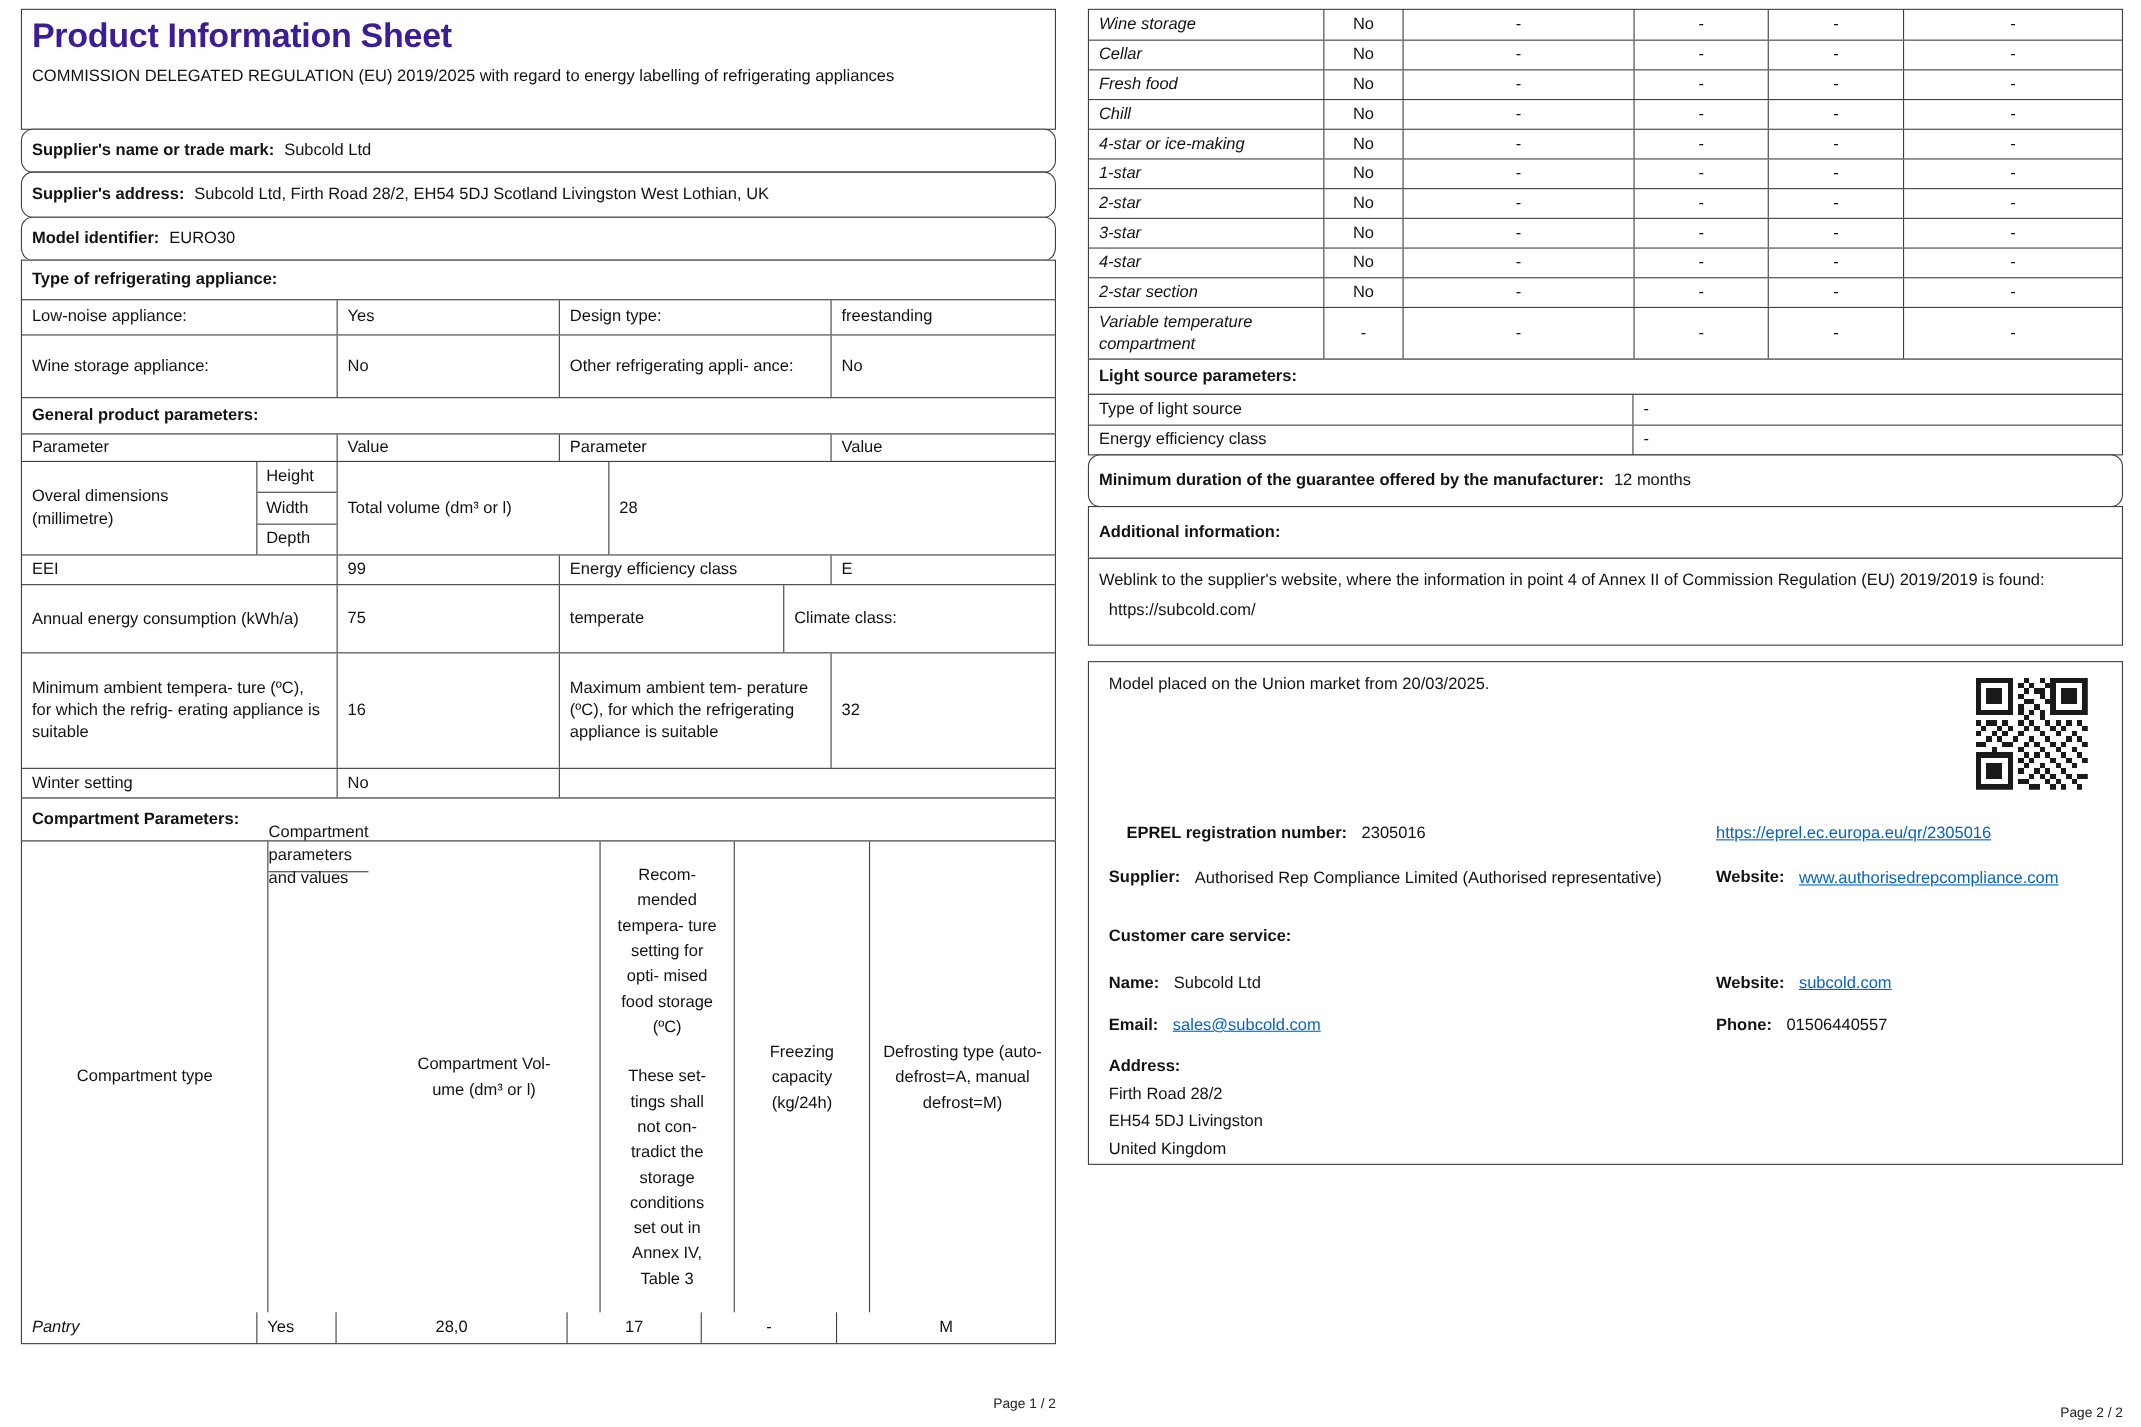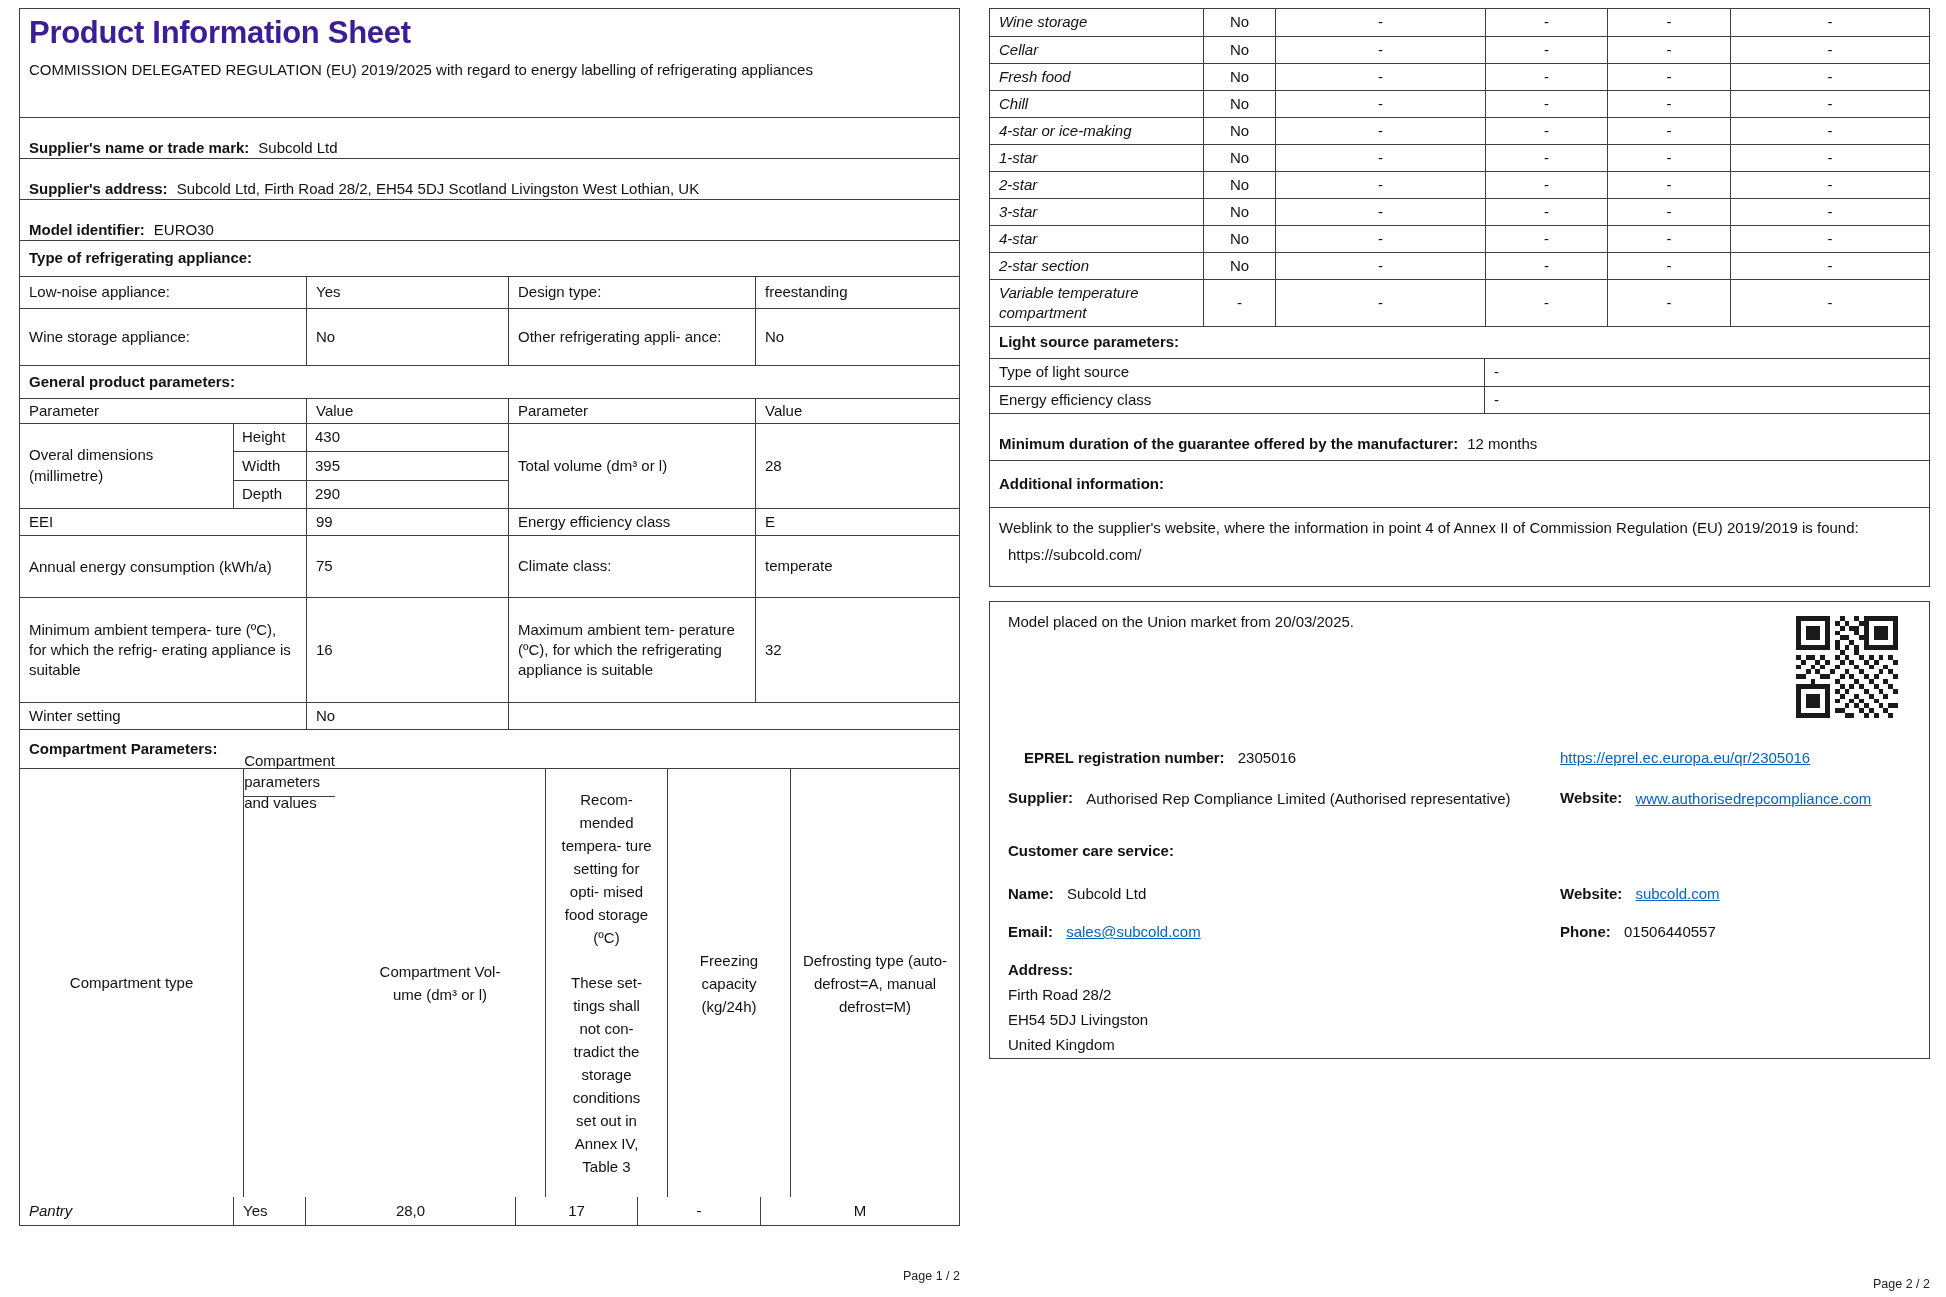--- a/index.html
+++ b/index.html
@@ -25,21 +25,21 @@
   .c{box-sizing:border-box;padding:2px 9px;height:100%;display:flex;align-items:center;}
   .c + .c, .bl{border-left:1px solid var(--bd);}
   .center{justify-content:center;text-align:center;padding:2px 4px;}
   
   .w1{width:286px;} .w2{width:202px;} .w3{width:247px;} .w4{flex:1;}
   
   .k1{width:213px;font-style:italic;} .k2{width:72px;} .k3{width:210px;} .k4{width:122px;} .k5{width:123px;} .k6{flex:1;}
   .b{font-weight:bold;}
   .ml{margin-left:9px;}
   .hdr{font-weight:bold;display:flex;align-items:center;padding:2px 9px;}
-  .labelrow{display:flex;align-items:flex-start;padding:20px 9px;}
+  .labelrow{display:flex;align-items:center;padding:8px 9px;border-radius:11px;}
   
   .titlebox{height:110px;padding:6px 9px 0 9px;}
   .doc-title{color:var(--accent);font-weight:bold;font-size:31px;line-height:1.15;letter-spacing:-0.3px;}
   .doc-subtitle{margin-top:9px;font-size:15px;line-height:20px;max-width:880px;} .h40{height:40px;} .h42{height:42px;} .h37{height:37px;}
   .h31{height:31px;} .h57{height:57px;align-items:center;} .h34{height:34px;} .h24{height:24px;}
   .h85{height:85px;} .h27{height:27px;} .h43{height:43px;} .h62{height:62px;}
   .h105{height:105px;} .h28{height:28px;} .h33{height:33px;} .h47{height:47px;}
   .h48{height:48px;} .h80{height:80px;}
   
   .dimlab{width:213px;}
@@ -126,39 +126,34 @@
         <div class="c w3">Parameter</div>
         <div class="c w4">Value</div>
       </div>
       <div class="r h85">
         <div class="c dimlab">Overal dimensions (millimetre)</div>
         <div class="stackcol hwd bl">
           <div class="mini">Height</div>
           <div class="mini">Width</div>
           <div class="mini">Depth</div>
         </div>
-        <div class="stackcol dval bl">
-          <div class="mini">430</div>
-          <div class="mini">395</div>
-          <div class="mini">290</div>
-        </div>
         <div class="c w3 bl">Total volume (dm³ or l)</div>
         <div class="c w4 bl">28</div>
       </div>
       <div class="r h27">
         <div class="c w1">EEI</div>
         <div class="c w2">99</div>
         <div class="c w3">Energy efficiency class</div>
         <div class="c w4">E</div>
       </div>
       <div class="r h62">
         <div class="c w1 two-line">Annual energy consumption (kWh/a)</div>
         <div class="c w2">75</div>
+        <div class="c w4">temperate</div>
         <div class="c w3">Climate class:</div>
-        <div class="c w4">temperate</div>
       </div>
       <div class="r h105">
         <div class="c w1 two-line">Minimum ambient tempera- ture (ºC), for which the refrig- erating appliance is suitable</div>
         <div class="c w2">16</div>
         <div class="c w3 two-line">Maximum ambient tem- perature (ºC), for which the refrigerating appliance is suitable</div>
         <div class="c w4">32</div>
       </div>
       <div class="r h27">
         <div class="c w1">Winter setting</div>
         <div class="c w2">No</div>

